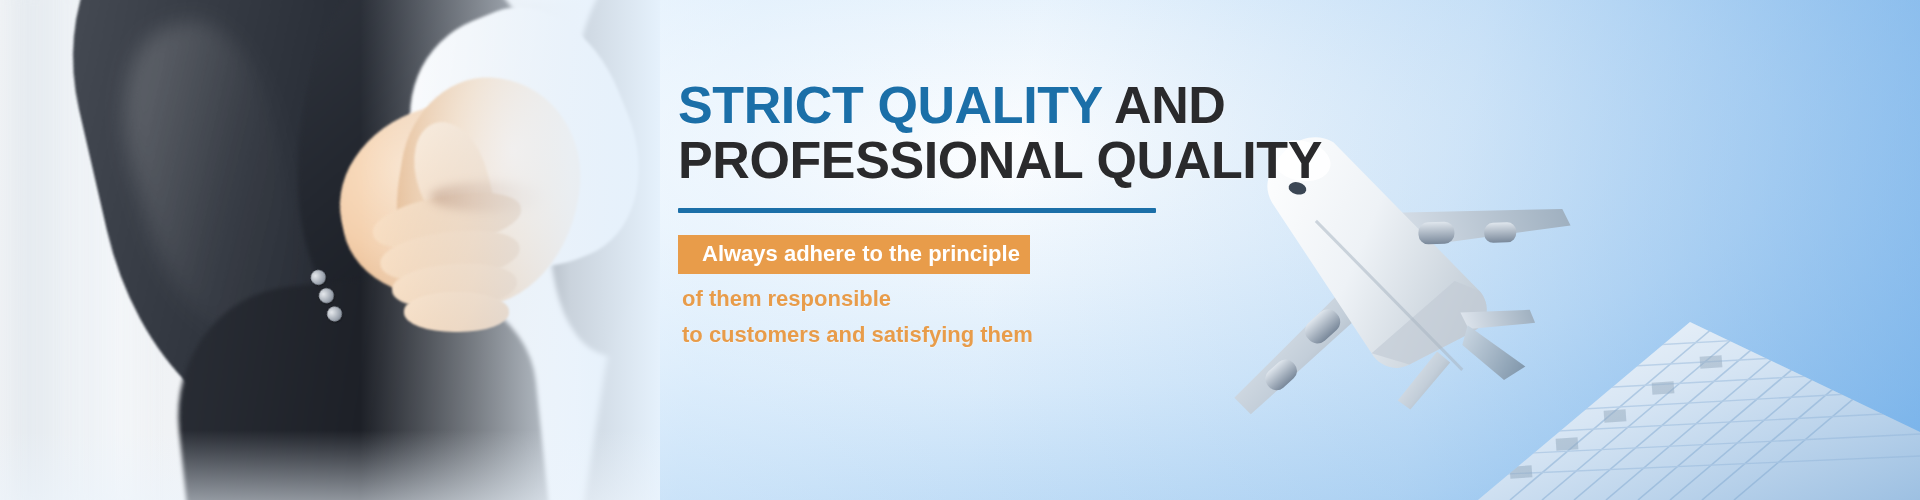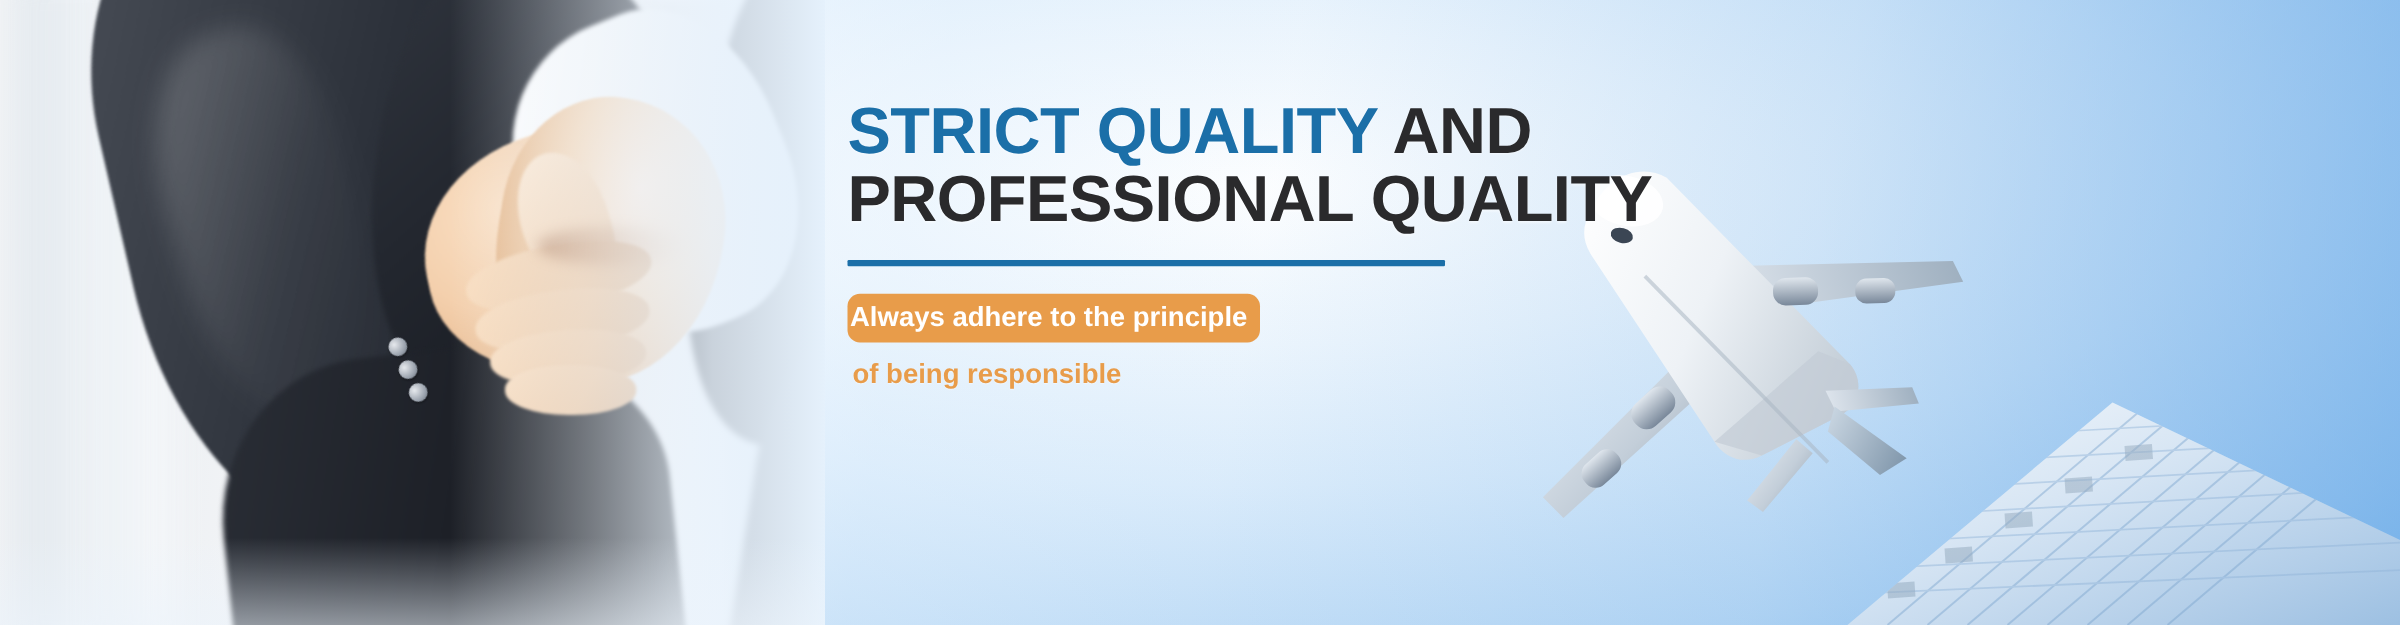--- a/index.html
+++ b/index.html
@@ -243,23 +243,22 @@
     border-radius:1px;
   }
   .tagline { margin-top:22px; }
   .tag-hl {
     display:inline-block;
     background:#e89c4a;
     color:#ffffff;
     font-size:22px;
     font-weight:600;
     line-height:1;
-    padding:8px 10px 9px 2px;
+    padding:8px 10px 9px 24px;
     white-space:nowrap;
-    border-radius:10px;
   }
   .tag-line {
     color:#e89c4a;
     font-size:22px;
     font-weight:600;
     line-height:1;
     margin-top:14px;
     padding-left:4px;
     white-space:nowrap;
     text-shadow:0 1px 1px rgba(255,255,255,.45);
@@ -423,17 +422,18 @@
       <path d="M118 230 L330 52 L560 162 L560 230 Z" fill="url(#glass)" opacity=".25"></path>
     </svg>
   </div>
 
   <div class="content">
     <div class="headline"><span class="hl-accent">STRICT QUALITY</span><span> AND</span></div>
     <div class="headline">PROFESSIONAL QUALITY</div>
     <div class="rule"></div>
     <div class="tagline">
       <div><span class="tag-hl">Always adhere to the principle</span></div>
-      <div class="tag-line">of being responsible</div>
+      <div class="tag-line">of them responsible</div>
+      <div class="tag-line">to customers and satisfying them</div>
     </div>
   </div>
 
 </div>
 
 </body></html>

